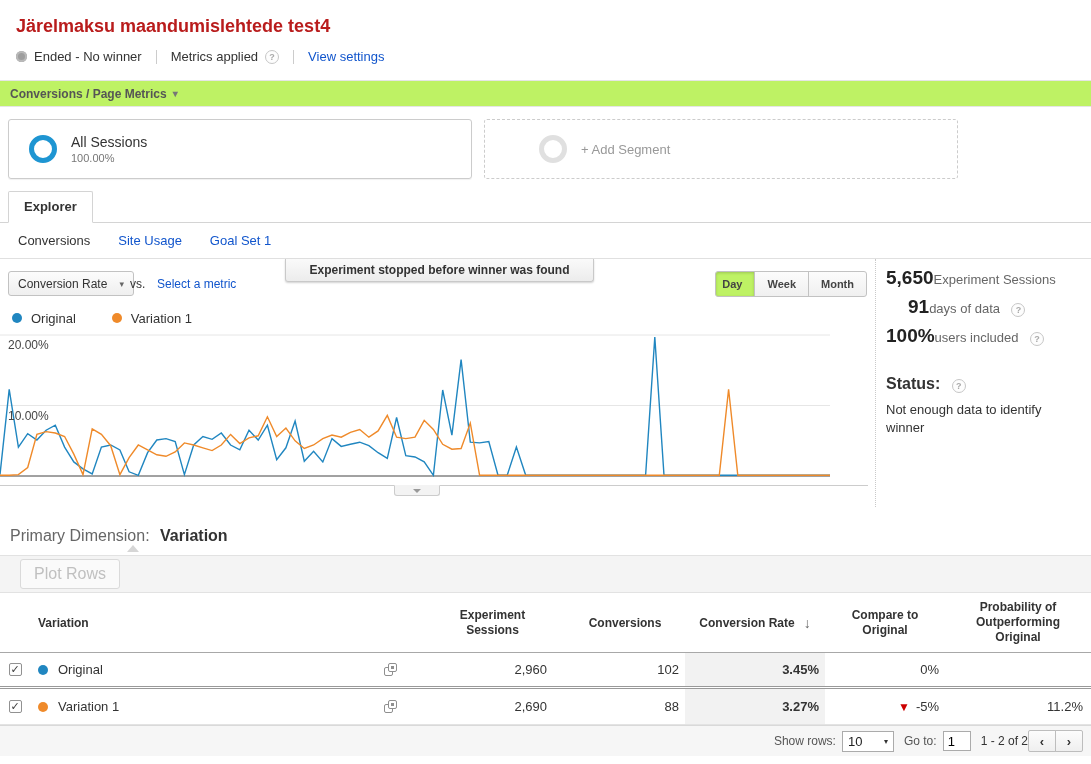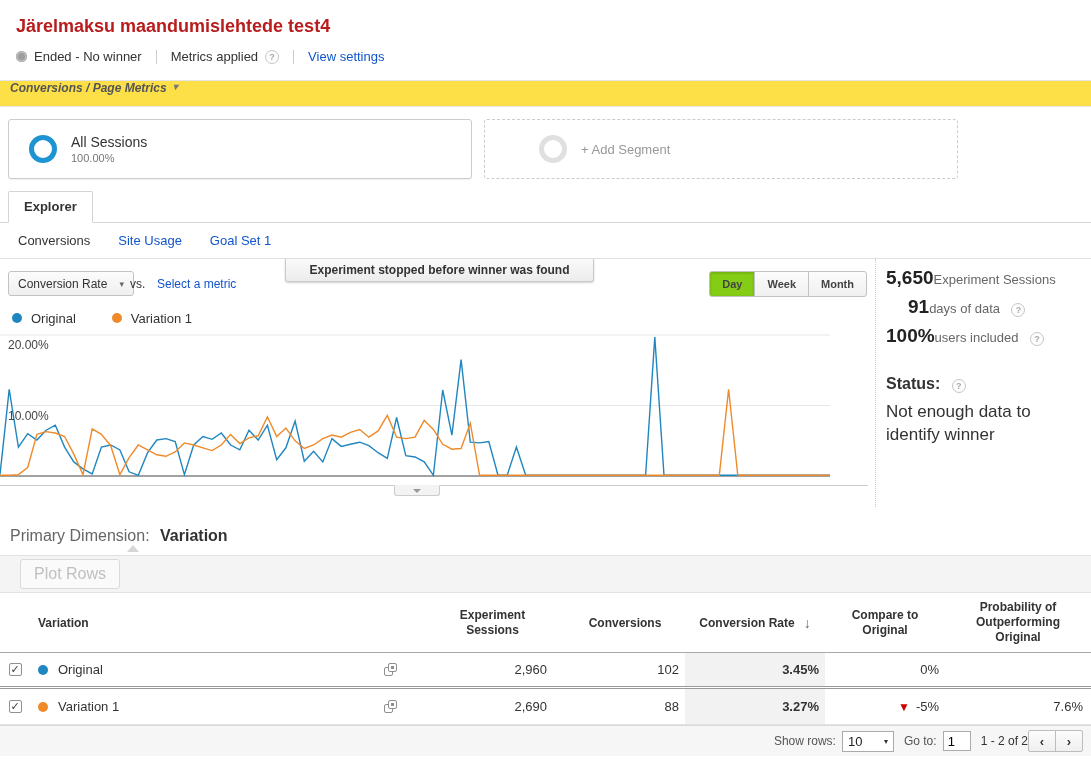--- a/index.html
+++ b/index.html
@@ -16,23 +16,23 @@
   .status-line { display:flex; align-items:center; font-size:13px; color:#333; }
   .status-dot { width:11px; height:11px; border-radius:50%; background:#9e9e9e;
     box-shadow:inset 0 0 0 2px #b9b9b9; margin-right:7px; }
   .vsep { width:1px; height:14px; background:#ccc; margin:0 14px; }
   .help-icon { display:inline-block; width:14px; height:14px; border:1px solid #c6c6c6;
     border-radius:50%; color:#a8a8a8; font-size:9px; font-weight:bold; text-align:center;
     line-height:12px; margin-left:7px; background:#fdfdfd; }
   .link { color:#1155cc; }
 
   
-  .metrics-bar { height:27px; background:#fde047; border-top:1px solid #e5e5e5;
-    border-bottom:1px solid #e5e5e5; display:flex; padding-left:10px;
-    font-size:12px; font-weight:bold; color:#555;font-style:italic; }
+  .metrics-bar { height:27px; background:#bef264; border-top:1px solid #e5e5e5;
+    border-bottom:1px solid #e5e5e5; display:flex; align-items:center; padding-left:10px;
+    font-size:12px; font-weight:bold; color:#555; }
   .metrics-bar .caret { font-size:10px; color:#777; margin-left:6px; }
 
   
   .segments-row { padding:12px 8px; display:flex; gap:12px; height:84px; }
   .segment-card { width:464px; height:60px; border:1px solid #ccc; border-radius:3px;
     display:flex; align-items:center; padding-left:20px; box-shadow:0 1px 1px rgba(0,0,0,.06); }
   .ring { width:28px; height:28px; border-radius:50%; border:5px solid #1e95d2; flex:none; }
   .ring.gray { border-color:#e0e0e0; }
   .segment-text { margin-left:14px; }
   .segment-name { font-size:14px; color:#333; }
@@ -63,41 +63,41 @@
   .select-metric { position:absolute; left:157px; top:18px; font-size:12px; }
   .notification { position:absolute; left:285px; top:0; width:309px; height:23px;
     display:flex; align-items:center; justify-content:center; font-size:12px; font-weight:bold;
     color:#333; background:linear-gradient(#fafafa,#ececec); border:1px solid #c9c9c9;
     border-top:none; border-radius:0 0 3px 3px; box-shadow:0 1px 2px rgba(0,0,0,.18); }
   .granularity { position:absolute; right:1px; top:12px; display:flex; }
   .gran-btn { height:26px; padding:0 12px; font-size:11px; font-weight:bold; color:#444;
     border:1px solid #c2c2c2; background:linear-gradient(#fcfcfc,#f0f0f0); margin-left:-1px; }
   .gran-btn:first-child { border-radius:3px 0 0 3px; margin-left:0; }
   .gran-btn:last-child { border-radius:0 3px 3px 0; }
-  .gran-btn.active { background:#84cc16; box-shadow:inset 0 1px 3px rgba(0,0,0,.18); }
+  .gran-btn.active { background:#bef264; box-shadow:inset 0 1px 3px rgba(0,0,0,.18);padding-left:6px; }
   .legend { display:flex; gap:36px; align-items:center; height:26px; padding-left:12px;
     font-size:13px; color:#333; }
   .legend-item { display:flex; align-items:center; gap:9px; }
   .dot { width:10px; height:10px; border-radius:50%; }
   .chart-bottom { border-top:1px solid #ccc; position:relative; height:14px; }
   .collapse-btn { position:absolute; left:394px; top:-1px; width:46px; height:11px;
     background:#f3f3f3; border:1px solid #ccc; border-top:1px solid #f3f3f3;
     border-radius:0 0 3px 3px; display:flex; align-items:center; justify-content:center; }
   .collapse-tri { width:0; height:0; border-left:4px solid transparent;
     border-right:4px solid transparent; border-top:4px solid #999; }
 
   .right-panel { position:absolute; right:0; top:0; width:216px; height:248px;
     border-left:1px dotted #c9c9c9; padding:8px 6px 0 10px; }
   .stat-line { margin-bottom:7px; white-space:nowrap; }
   .stat-num { font-size:19px; font-weight:bold; color:#222; }
   .stat-label { font-size:13px; color:#666; }
   .stat-indent { padding-left:22px; }
   .status-block { margin-top:28px; }
   .status-heading { font-size:16px; font-weight:bold; color:#333; display:inline;margin-top:8px; }
-  .status-text { font-size:17px; color:#333; margin-top:8px; width:180px; line-height:1.35; }
+  .status-text { font-size:13px; color:#333; margin-top:8px; width:180px; line-height:1.35; }
 
   
   .primary-dim { position:relative; padding:16px 0 6px 10px; font-size:16px; color:#666; height:44px; }
   .primary-dim-value { color:#333; font-weight:bold; margin-left:6px; }
   .dim-caret { position:absolute; left:127px; top:34px; width:0; height:0;
     border-left:6px solid transparent; border-right:6px solid transparent;
     border-bottom:7px solid #d6d6d6; }
 
   
   .plot-toolbar { background:#f4f4f4; border-top:1px solid #e2e2e2; border-bottom:1px solid #e2e2e2;
@@ -332,21 +332,21 @@
           <span class="front"></span>
         </span>
       </span>
     <span class="cell col-sess">2,690</span>
     <span class="cell col-conv">88</span>
     <span class="cell col-rate shaded">3.27%</span>
     <span class="cell col-comp">
       <span class="red-arrow">▼</span>
       <span>-5%</span>
     </span>
-    <span class="cell col-prob">7.6%</span>
+    <span class="cell col-prob">11.2%</span>
   </div>
 </div>
 
 <div class="table-footer">
   <span>Show rows:</span>
   <span class="fake-select">
     <span>10</span>
     <span class="caret">▾</span>
   </span>
   <span>Go to:</span>

